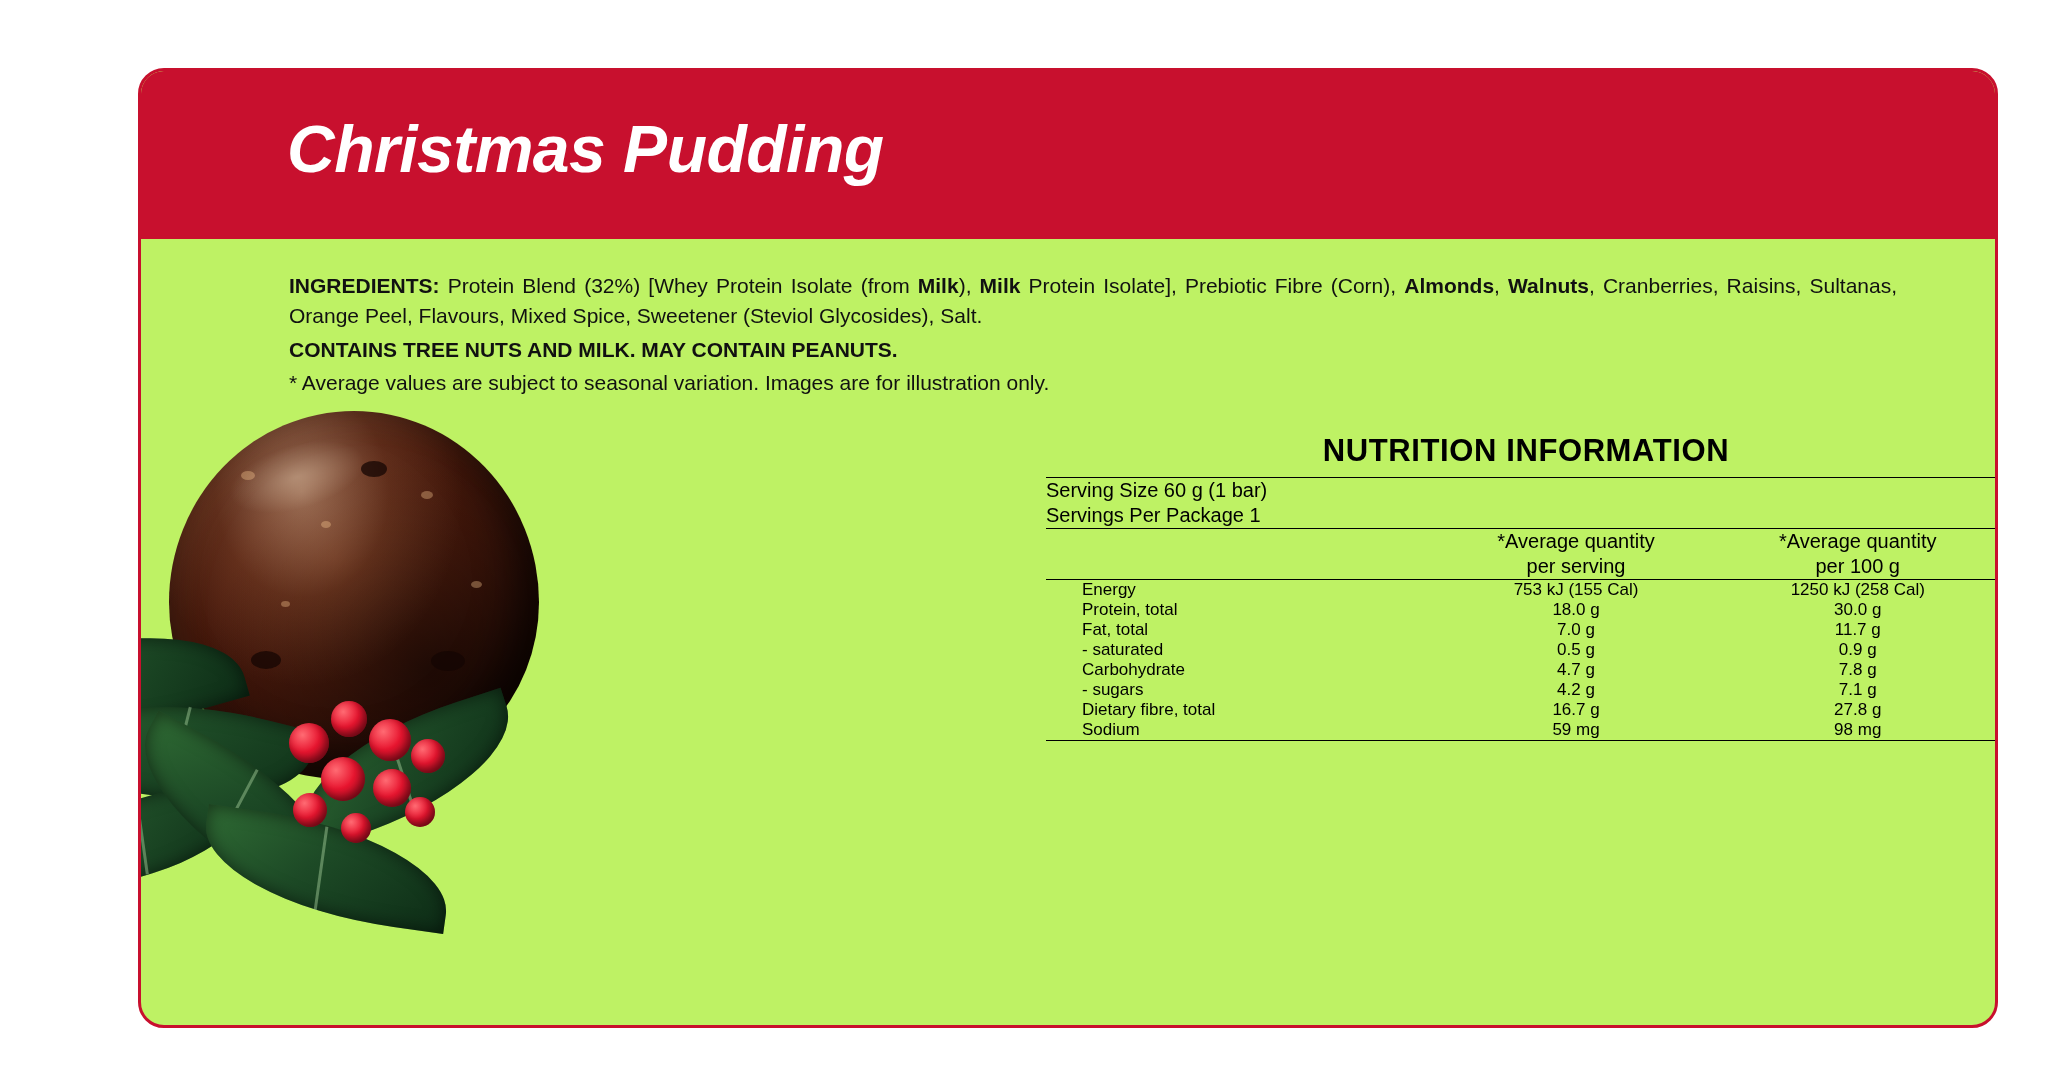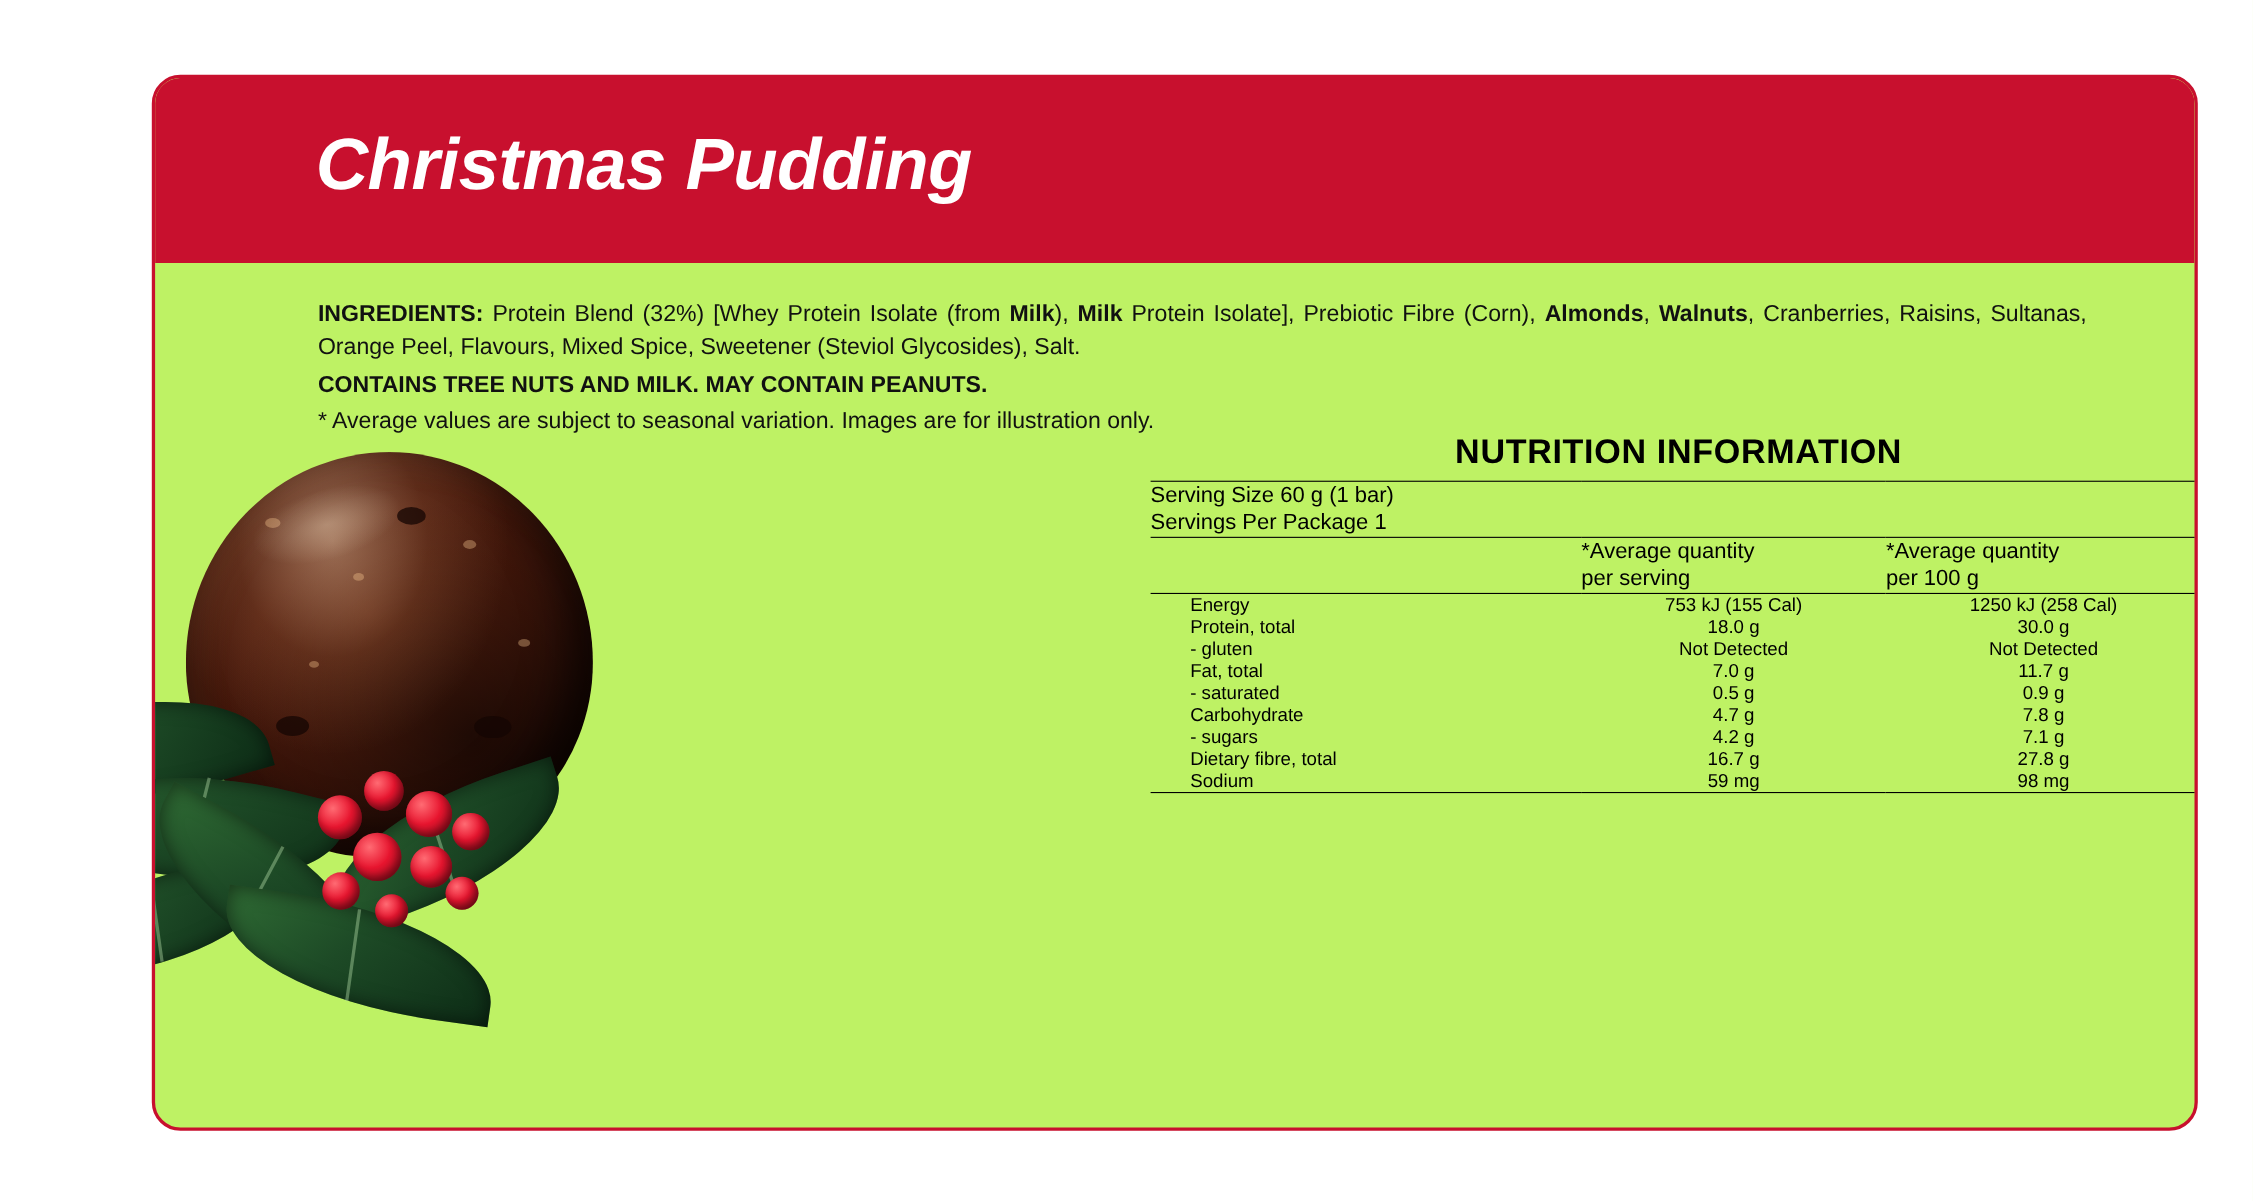--- a/index.html
+++ b/index.html
@@ -179,39 +179,41 @@
     width: 960px;
     color: #000000;
   }
 
   #nutrition-heading {
     text-align: center;
     font-size: 31px;
     font-weight: bold;
     letter-spacing: 0.6px;
     padding-bottom: 8px;
+    margin-top: 40px;
   }
 
   #nutrition-table {
     width: 955px;
     border-collapse: collapse;
     font-size: 21px;
   }
   #nutrition-table td, #nutrition-table th {
     padding: 0;
     font-weight: normal;
   }
 
   .rule-top td { border-top: 1.5px solid #000; height: 0; padding: 0; }
   .serving-cell {
     padding: 6px 0 2px 4px;
     font-size: 20px;
     line-height: 25px;
   }
   .col-head {
+    text-align: center;
     padding: 12px 0 10px 0;
     font-size: 20px;
     line-height: 25px;
     margin-top: 28px;
   }
   .nut-row td {
     padding: 8px 0;
     font-size: 17px;
   }
   .nut-name { text-align: left; padding-left: 36px !important; white-space: nowrap; }
@@ -312,25 +314,20 @@
           <td class="nut-name">Energy</td>
           <td class="nut-val">753 kJ (155 Cal)</td>
           <td class="nut-val">1250 kJ (258 Cal)</td>
         </tr>
         <tr class="nut-row">
           <td class="nut-name">Protein, total</td>
           <td class="nut-val">18.0 g</td>
           <td class="nut-val">30.0 g</td>
         </tr>
         <tr class="nut-row">
-          <td class="nut-name">- gluten</td>
-          <td class="nut-val">Not Detected</td>
-          <td class="nut-val">Not Detected</td>
-        </tr>
-        <tr class="nut-row">
           <td class="nut-name">Fat, total</td>
           <td class="nut-val">7.0 g</td>
           <td class="nut-val">11.7 g</td>
         </tr>
         <tr class="nut-row">
           <td class="nut-name">- saturated</td>
           <td class="nut-val">0.5 g</td>
           <td class="nut-val">0.9 g</td>
         </tr>
         <tr class="nut-row">

